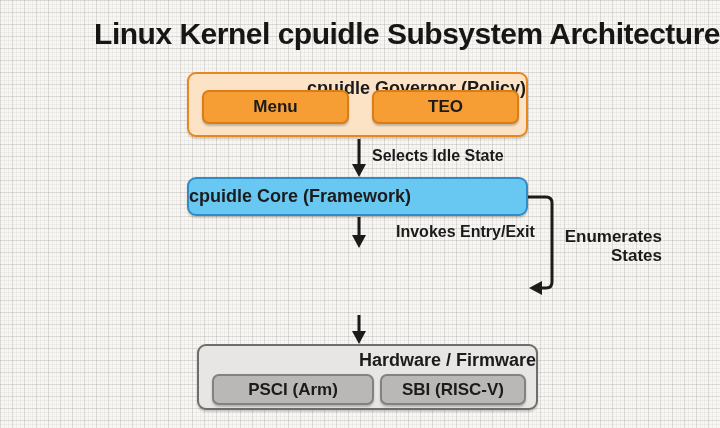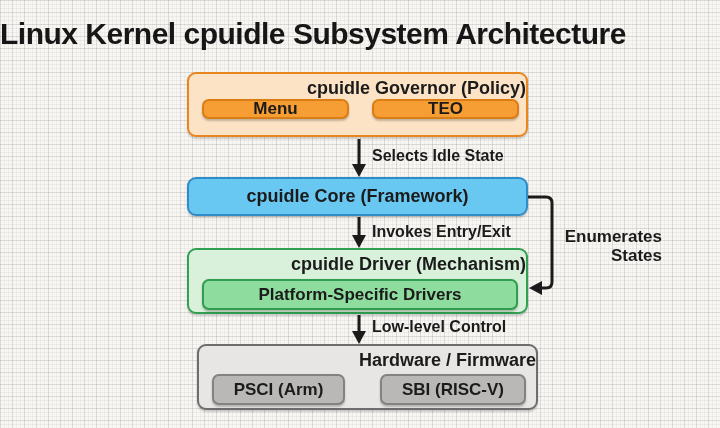--- a/index.html
+++ b/index.html
@@ -12,62 +12,63 @@
     background-color:var(--bg,#f8f6f3);
     background-image:
       linear-gradient(to right, rgba(170,168,164,0.28) 1px, transparent 1px),
       linear-gradient(to bottom, rgba(170,168,164,0.28) 1px, transparent 1px),
       linear-gradient(to right, rgba(170,168,164,0.12) 1px, transparent 1px),
       linear-gradient(to bottom, rgba(170,168,164,0.12) 1px, transparent 1px);
     background-size:12px 12px,12px 12px,4px 4px,4px 4px;
   }
   .title{
     position:absolute;left:0;right:0;top:17px;
-    text-align:left;
+    text-align:right;
     font-size:30px;font-weight:700;letter-spacing:-0.5px;
     color:#161616;
+    padding-left:20px;
   }
   .box{
     position:absolute;left:187px;width:341px;
     box-sizing:border-box;border-radius:9px;
     box-shadow:0 1.5px 2px rgba(0,0,0,0.18);
   }
   .box-title{
     text-align:right;font-weight:700;font-size:18px;
     padding-top:4px;white-space:nowrap;
   }
   .chip{
     position:absolute;box-sizing:border-box;border-radius:7px;
     display:flex;align-items:center;justify-content:center;
     font-weight:700;font-size:17px;white-space:nowrap;
     box-shadow:0 1.5px 2px rgba(0,0,0,0.22);
   }
   #governor{top:72px;height:65px;background:var(--governor-fill,#fce3c6);border:2.5px solid var(--governor-border,#e8871f);}
-  #governor .chip{top:25px;height:20px;background:var(--governor-inner-fill,#f69d33);border:2.5px solid var(--governor-inner-border,#db7d15);justify-content:center;}
+  #governor .chip{top:16px;height:34px;background:var(--governor-inner-fill,#f69d33);border:2.5px solid var(--governor-inner-border,#db7d15);justify-content:center;}
   #chip-menu{left:13px;width:147px;}
   #chip-teo{left:183px;width:147px;}
   #core{
     top:177px;height:39px;background:var(--core-fill,#68c8f2);
     border:2.5px solid var(--core-border,#2f8cc7);
-    display:flex;align-items:center;justify-content:center;
+    display:flex;align-items:center;justify-content:flex-start;
     font-weight:700;font-size:18px;
   }
   #driver{top:248px;height:66px;background:var(--driver-fill,#d9f0da);border:2.5px solid var(--driver-border,#31a053);}
   #chip-platform{left:13px;top:29px;width:316px;height:31px;background:var(--driver-inner-fill,#8edc9e);border:2.5px solid var(--driver-inner-border,#2f9e4f);}
   #hardware{top:344px;height:66px;background:var(--hardware-fill,#e7e6e4);border:2.5px solid var(--hardware-border,#6d6d6d);margin-left:10px;}
   #hardware .chip{top:28px;height:31px;background:var(--hardware-inner-fill,#b9b8b6);border:2.5px solid var(--hardware-inner-border,#828282);}
-  #chip-psci{left:13px;width:133px;}
+  #chip-psci{left:13px;width:162px;}
   #chip-sbi{left:181px;width:146px;}
   .edge-label{
     position:absolute;font-weight:700;font-size:16px;white-space:nowrap;
     color:var(--text,#1b1b1b);
     text-align:right;
   }
   #label-selects{left:372px;top:147px;}
-  #label-invokes{left:372px;top:223px;}
+  #label-invokes{left:372px;top:223px;padding-left:24px;}
   #label-lowlevel{left:372px;top:318px;}
   #label-enumerates{
     left:552px;top:227px;width:110px;
     white-space:normal;font-size:17px;line-height:19px;
   }
   #arrows{position:absolute;left:0;top:0;pointer-events:none;}
 </style>
 </head>
 <body>
 
@@ -82,26 +83,20 @@
     </div>
     <div class="chip" id="chip-teo">
       <span>TEO</span>
     </div>
   </div>
 
   <div class="box" id="core">
     <span>cpuidle Core (Framework)</span>
   </div>
 
-  <div class="box" id="driver">
-    <div class="box-title">cpuidle Driver (Mechanism)</div>
-    <div class="chip" id="chip-platform">
-      <span>Platform-Specific Drivers</span>
-    </div>
-  </div>
 
   <div class="box" id="hardware">
     <div class="box-title">Hardware / Firmware</div>
     <div class="chip" id="chip-psci">
       <span>PSCI (Arm)</span>
     </div>
     <div class="chip" id="chip-sbi">
       <span>SBI (RISC-V)</span>
     </div>
   </div>
@@ -116,16 +111,15 @@
     <g fill="#1b1b1b" stroke="none">
       <polygon points="352,164 366,164 359,177"></polygon>
       <polygon points="352,235 366,235 359,248"></polygon>
       <polygon points="352,331 366,331 359,344"></polygon>
       <polygon points="542,281 542,295 529,288"></polygon>
     </g>
   </svg>
 
   <div class="edge-label" id="label-selects">Selects Idle State</div>
   <div class="edge-label" id="label-invokes">Invokes Entry/Exit</div>
-  <div class="edge-label" id="label-lowlevel">Low-level Control</div>
   <div class="edge-label" id="label-enumerates">Enumerates States</div>
 
 </div>
 
 </body></html>

